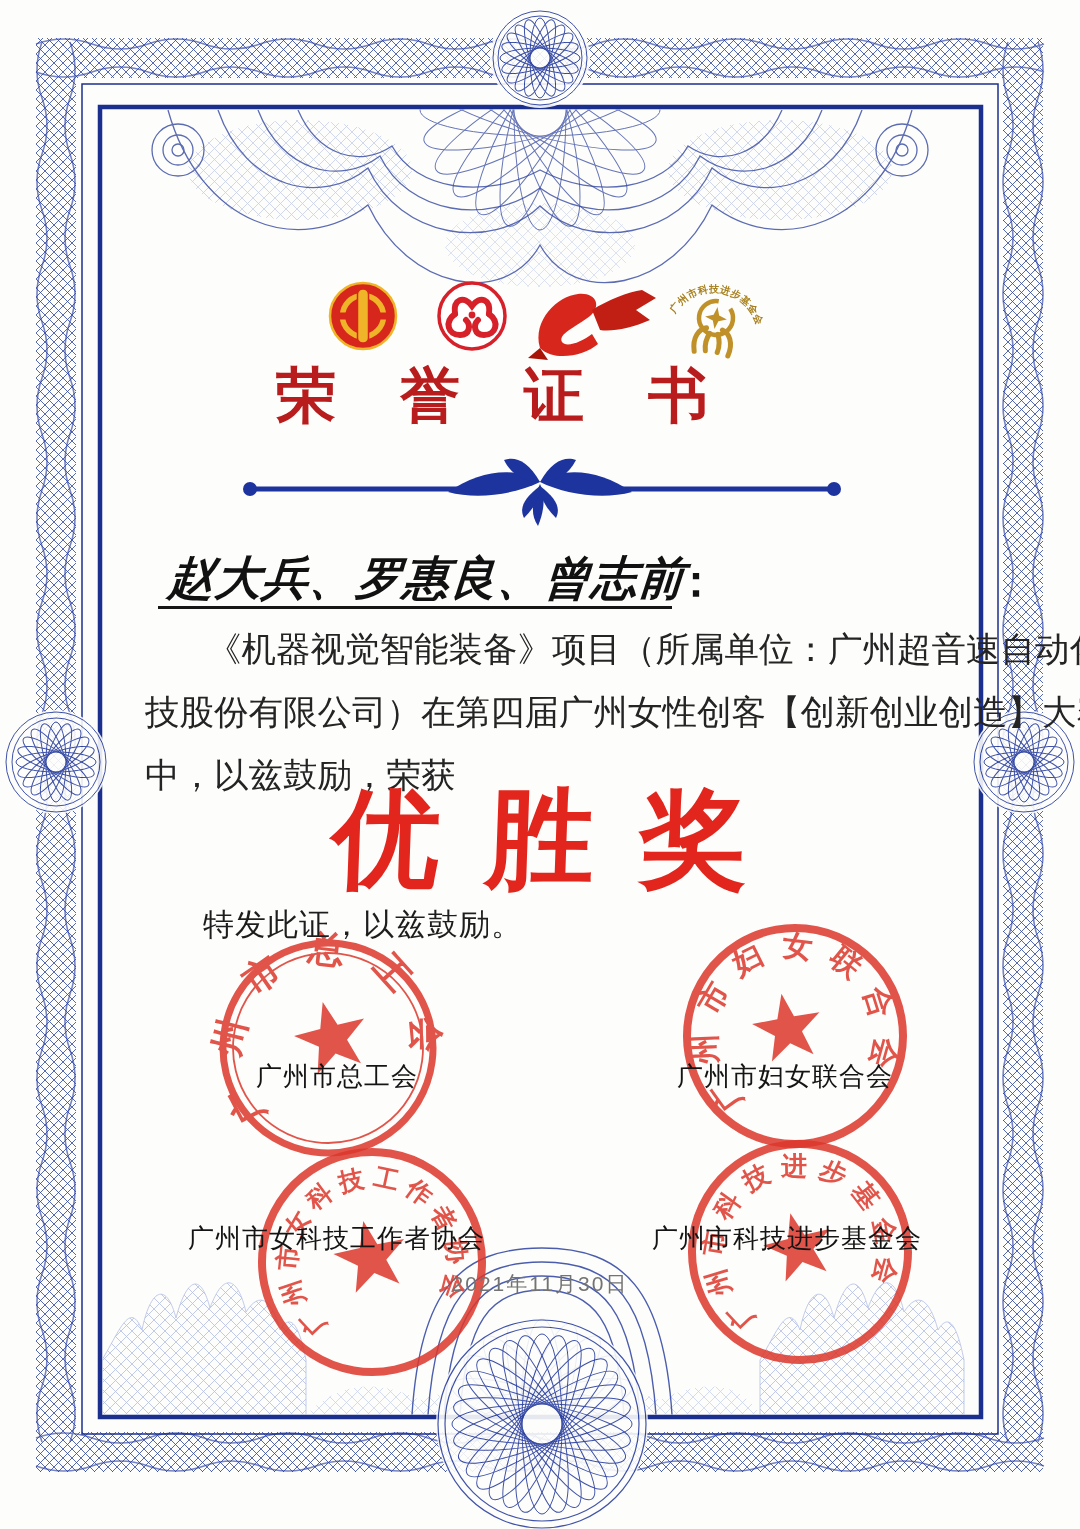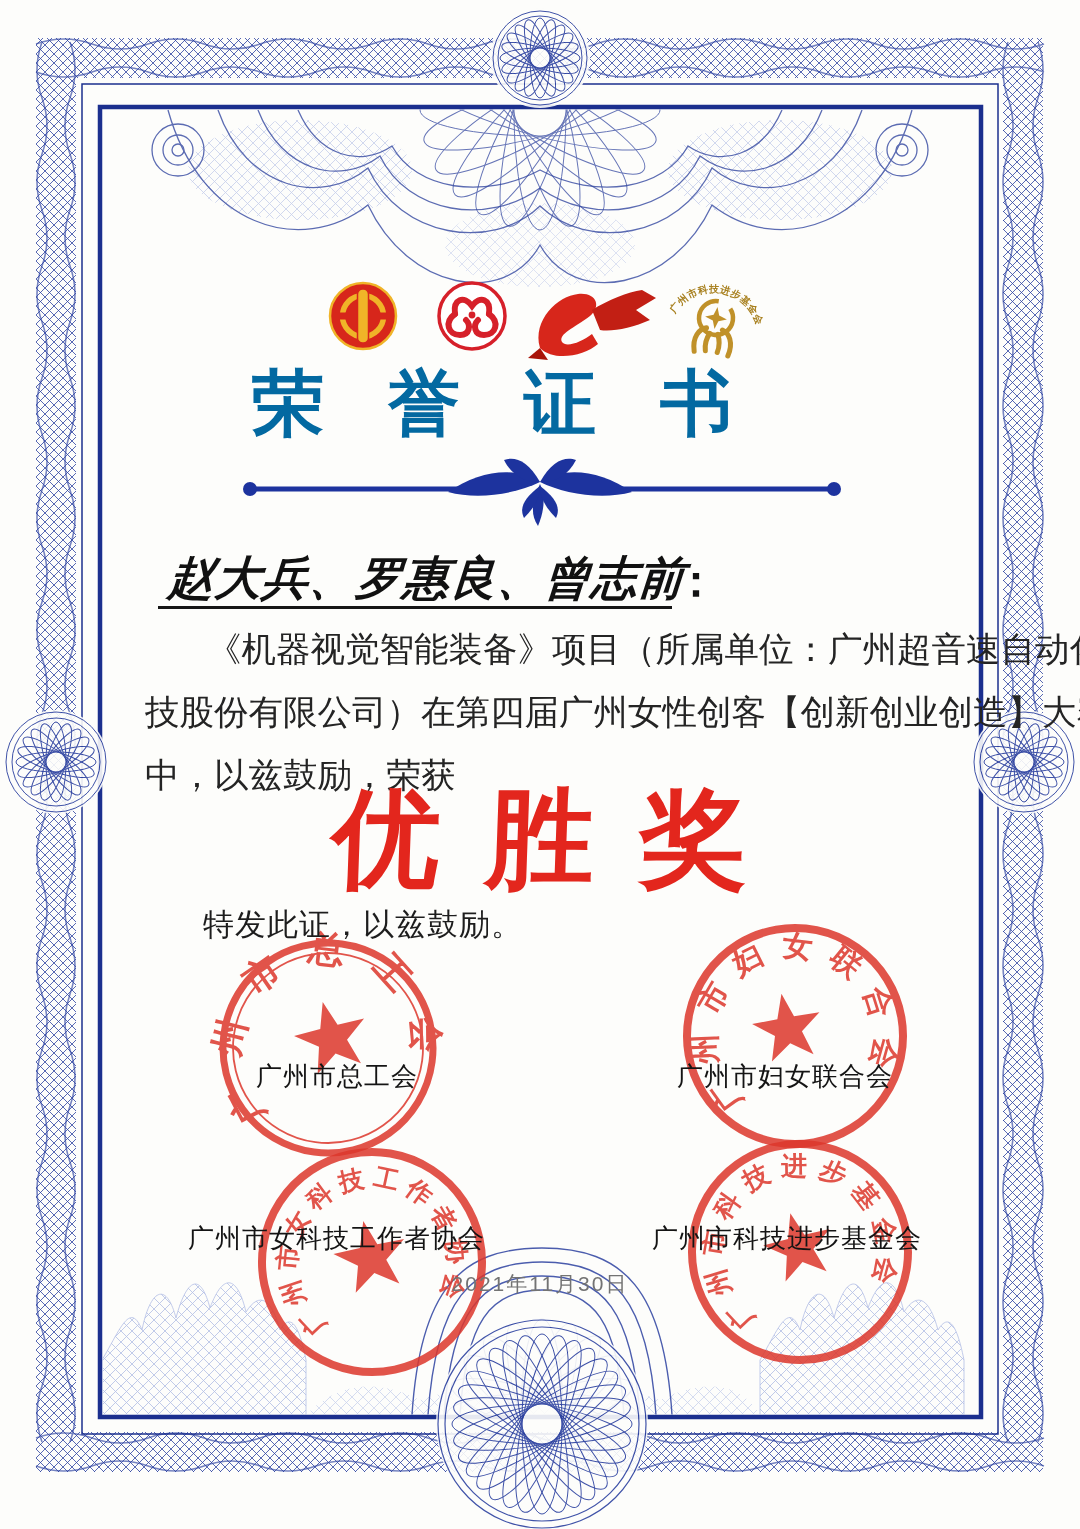--- a/index.html
+++ b/index.html
@@ -5,21 +5,21 @@
   html,body{margin:0;padding:0;background:#e8e8e8;}
   .page{
     position:relative;width:1080px;height:1529px;margin:0 auto;
     background:#fdfdfb;overflow:hidden;
     font-family:"Liberation Sans",sans-serif;color:#222;
   }
   .deco{position:absolute;left:0;top:0;width:1080px;height:1529px;}
   .abs{position:absolute;}
   .title{
     left:0;right:0;top:356px;text-align:center;
-    font-size:72px;font-weight:900;color:#0369a1;
+    font-size:60px;font-weight:900;color:#b91c1c;
     letter-spacing:64px;padding-right:32px;white-space:nowrap;
   }
   .names{
     left:168px;top:548px;font-family:"DejaVu Serif",serif;
     font-size:46px;font-weight:700;font-style:italic;color:#111;
     letter-spacing:1px;white-space:nowrap;transform:skewX(-4deg);
   }
   .colon{left:674px;top:552px;font-size:44px;font-weight:700;color:#111;}
   .underline{left:158px;top:606px;width:514px;height:0;border-top:3.5px solid #161616;}
   .body-block{left:145px;top:618px;width:814px;font-size:34.5px;color:#242424;}

